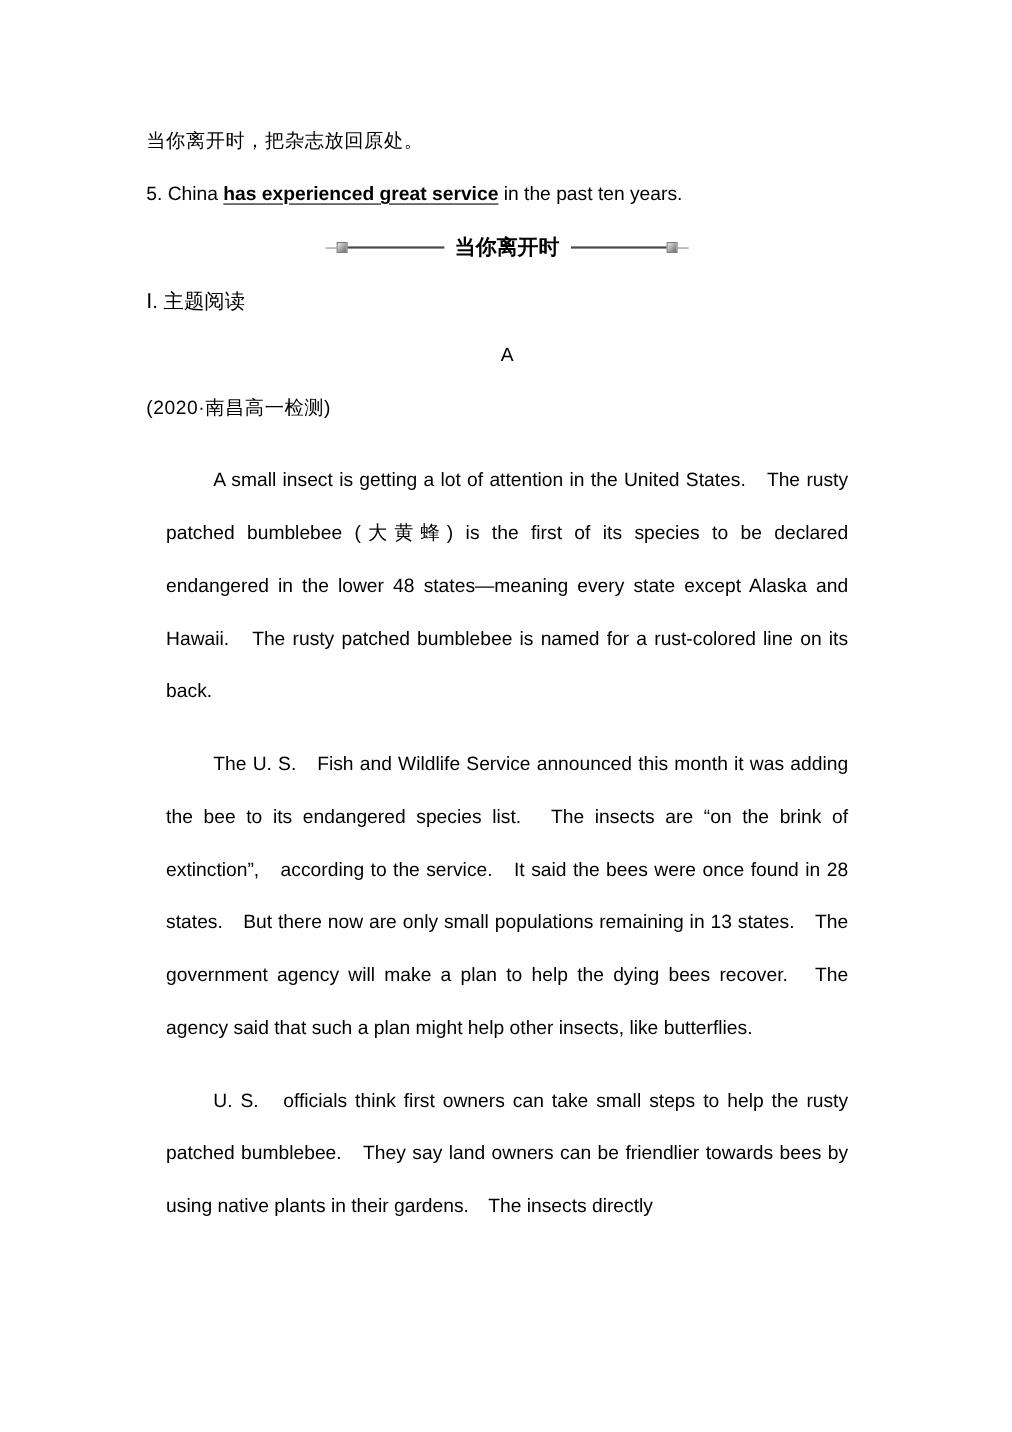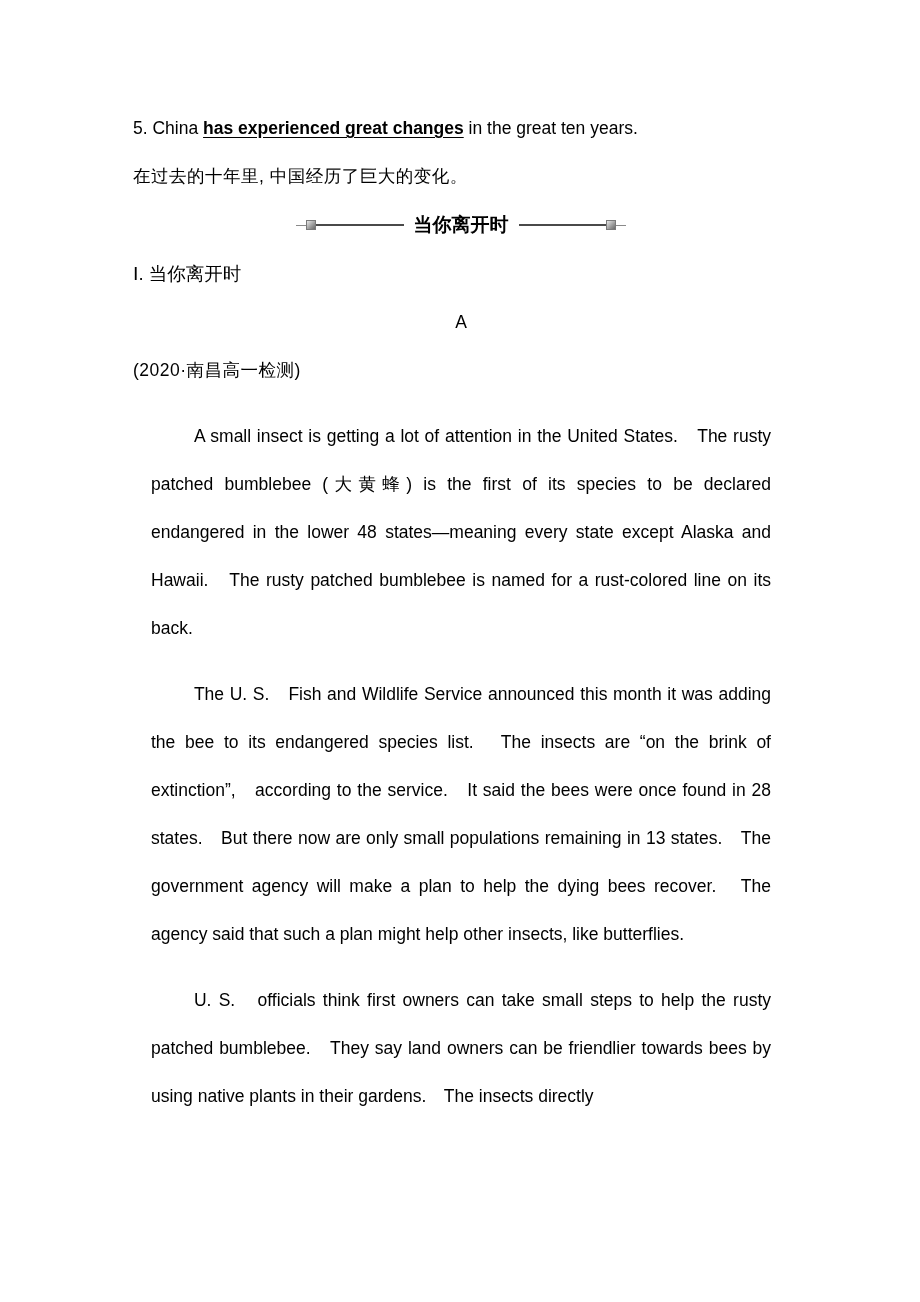--- a/index.html
+++ b/index.html
@@ -81,38 +81,38 @@
     text-align: justify;
     text-indent: 2.45em;
     white-space: pre-wrap;
   }
 </style>
 </head>
 <body>
 
 <div class="page">
 
+  <div class="row cn">当你离开时，把杂志放回原处。</div>
 
   <div class="row item5">
-    <span>5. China </span><span class="hl">has experienced great changes</span><span> in the great ten years.</span>
+    <span>5. China </span><span class="hl">has experienced great service</span><span> in the past ten years.</span>
   </div>
 
-  <div class="row cn">在过去的十年里, 中国经历了巨大的变化。</div>
 
   <div class="banner">
     <span class="seg thin"></span>
     <span class="cap"></span>
     <span class="seg"></span>
     <span class="title">当你离开时</span>
     <span class="seg"></span>
     <span class="cap"></span>
     <span class="seg thin"></span>
   </div>
 
-  <div class="heading">Ⅰ. 当你离开时</div>
+  <div class="heading">Ⅰ. 主题阅读</div>
 
   <div class="row center">A</div>
 
   <div class="row cn right">(2020·南昌高一检测)</div>
 
   <p class="body-para">A small insect is getting a lot of attention in the United States.　The rusty patched bumblebee (大黄蜂) is the first of its species to be declared endangered in the lower 48 states—meaning every state except Alaska and Hawaii.　The rusty patched bumblebee is named for a rust-colored line on its back.</p>
 
   <p class="body-para">The U. S.　Fish and Wildlife Service announced this month it was adding the bee to its endangered species list.　The insects are “on the brink of extinction”,　according to the service.　It said the bees were once found in 28 states.　But there now are only small populations remaining in 13 states.　The government agency will make a plan to help the dying bees recover.　The agency said that such a plan might help other insects, like butterflies.</p>
 
   <p class="body-para">U. S.　officials think first owners can take small steps to help the rusty patched bumblebee.　They say land owners can be friendlier towards bees by using native plants in their gardens.　The insects directly</p>

